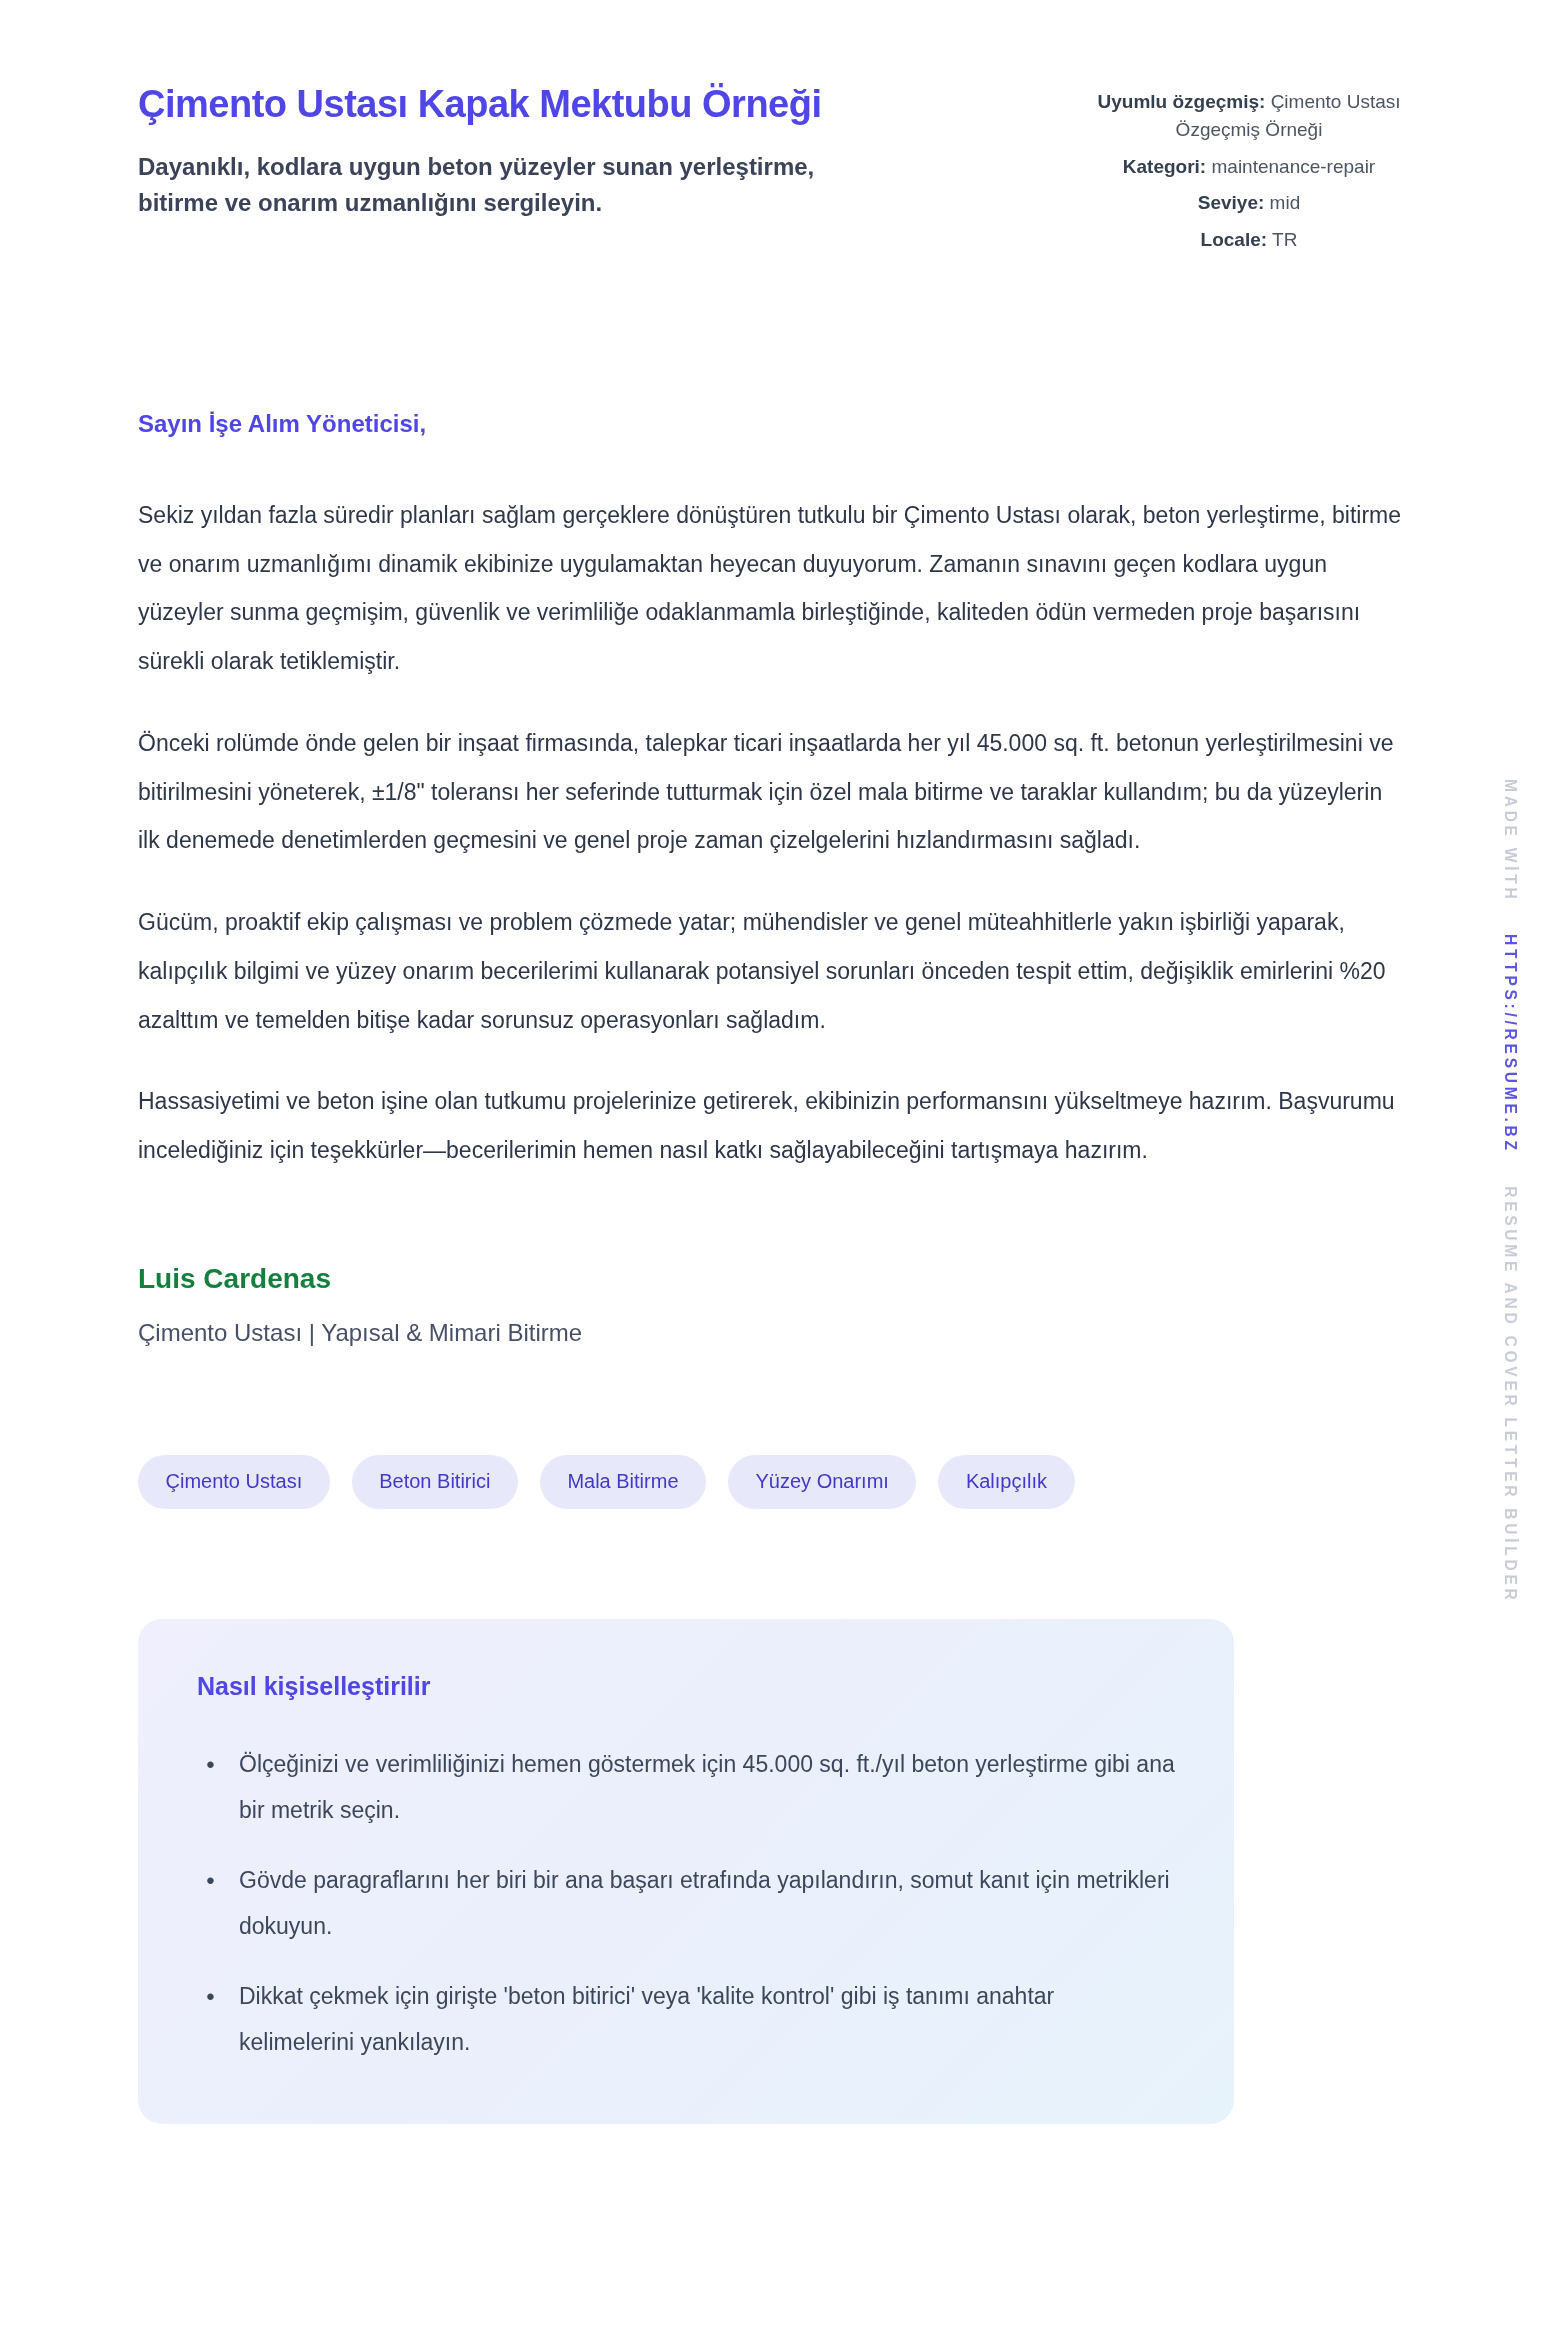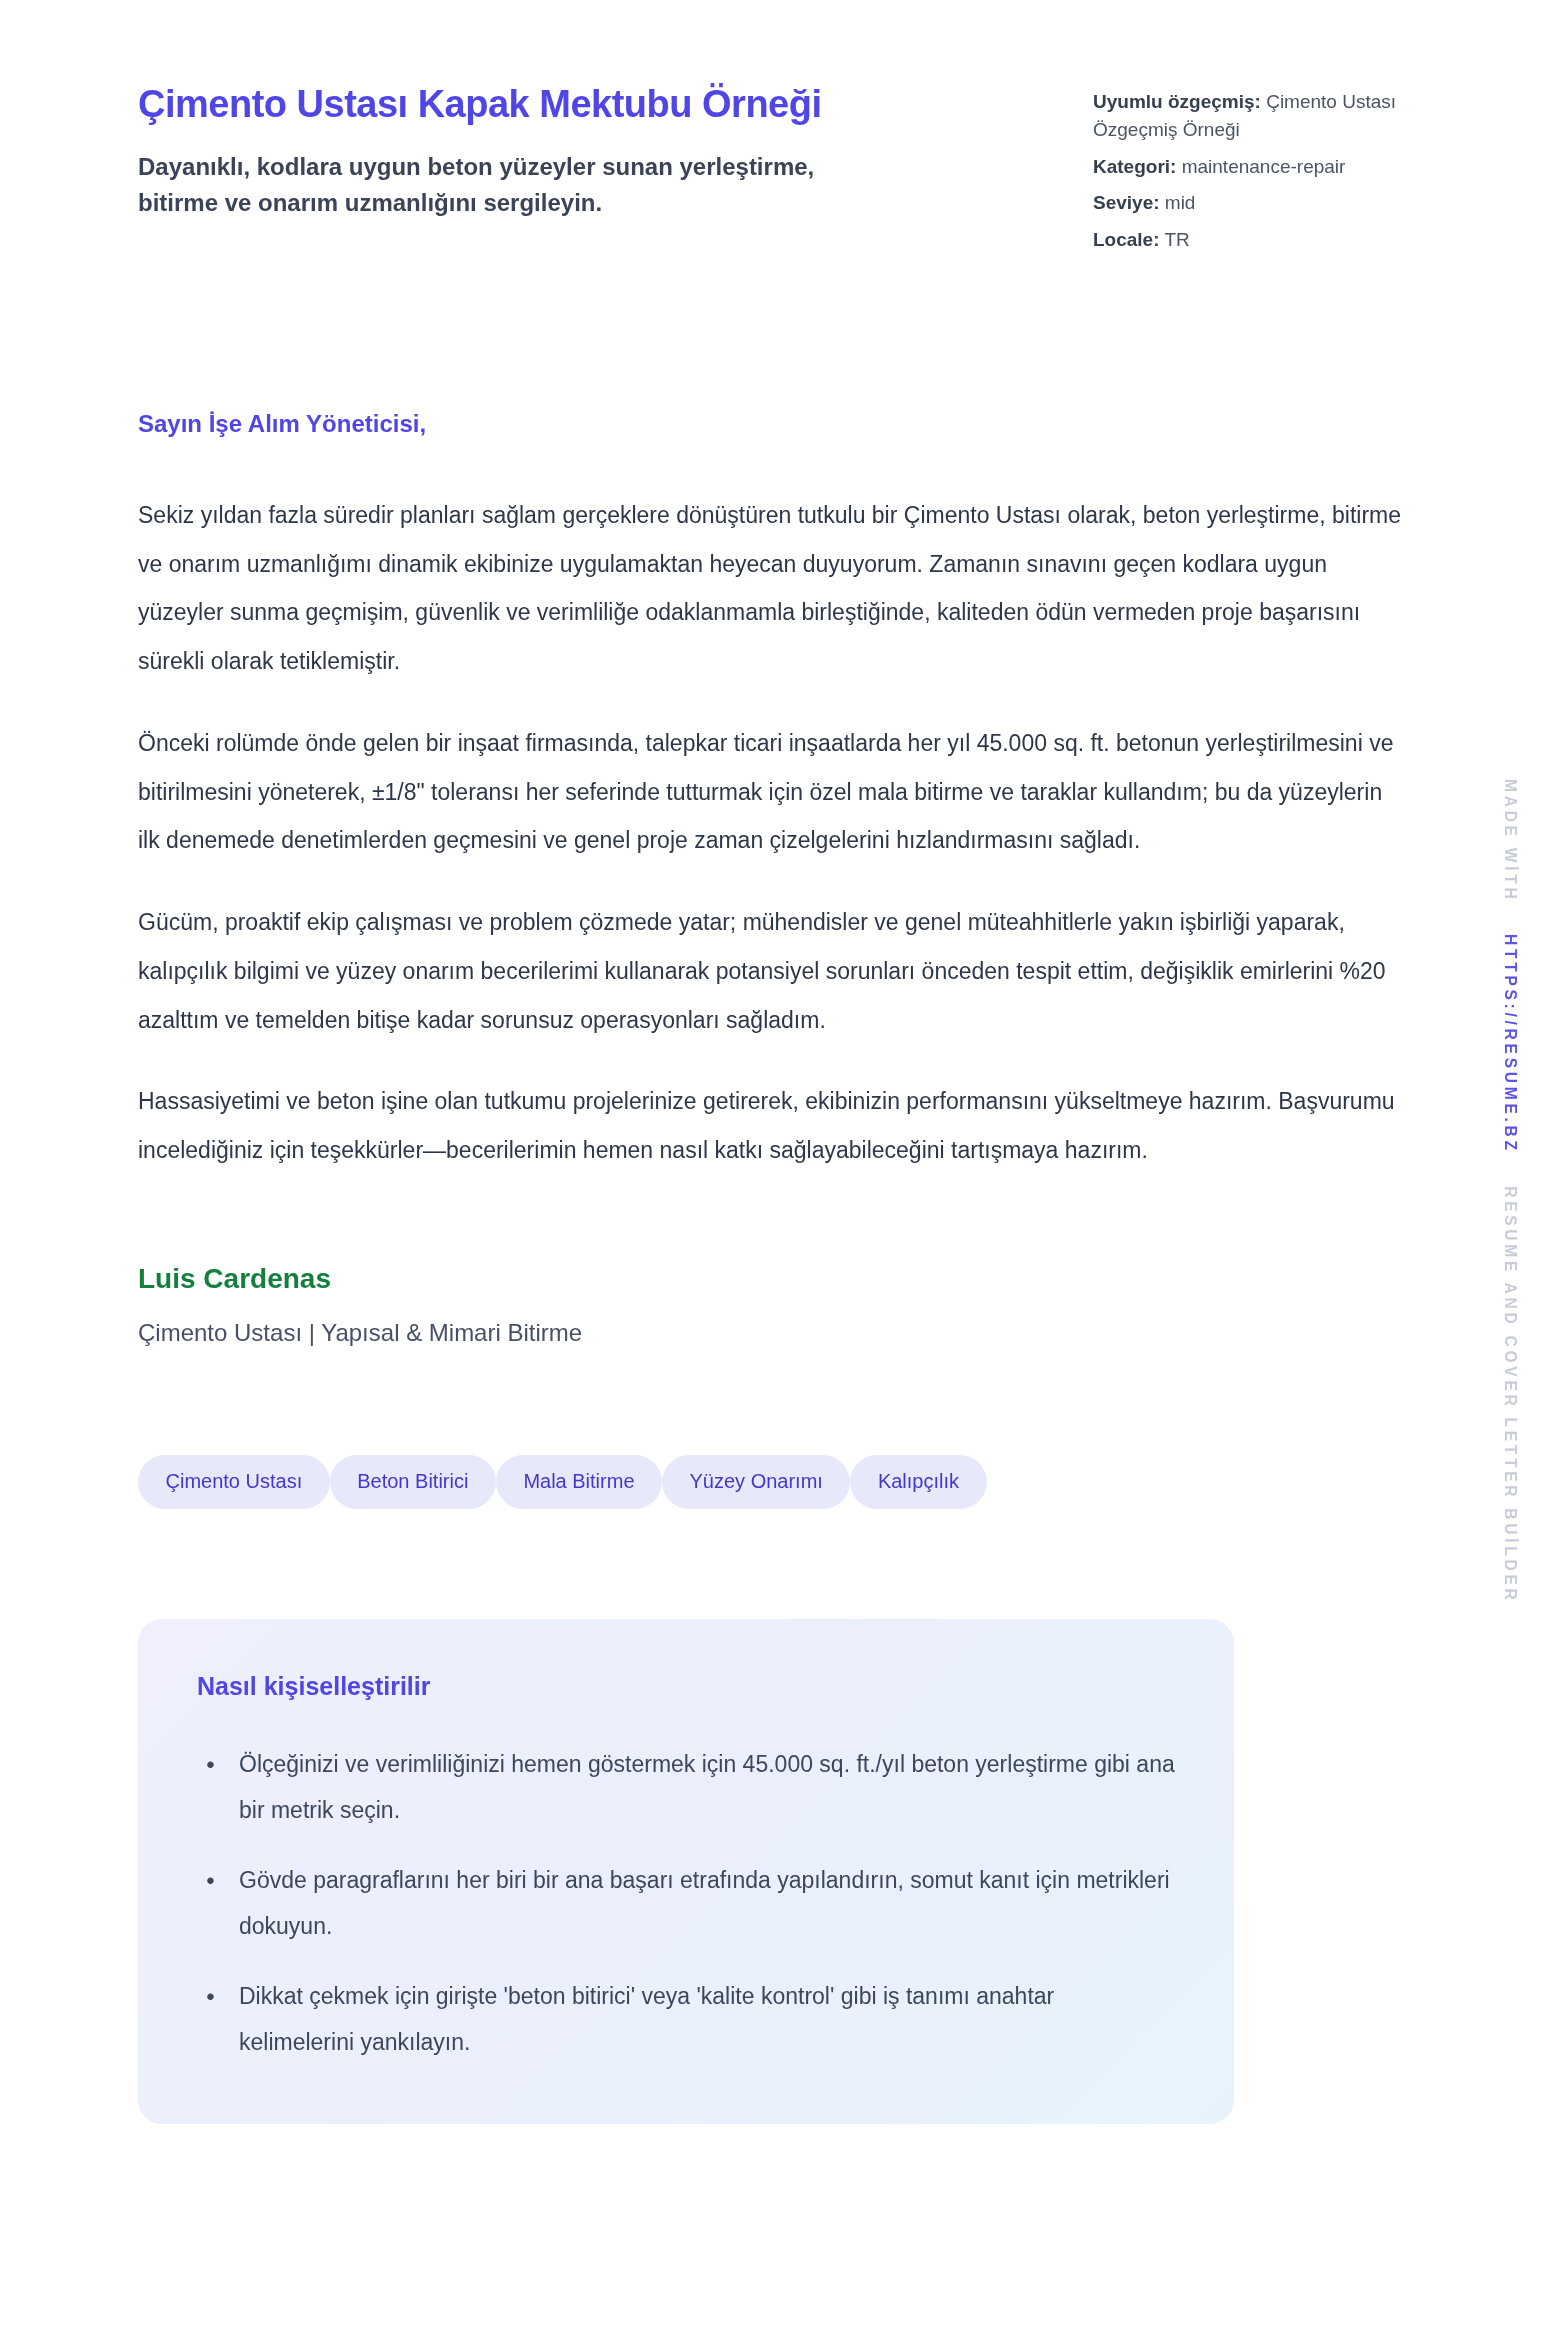--- a/index.html
+++ b/index.html
@@ -39,21 +39,21 @@
     color: #3b4358;
     font-size: 24px;
     font-weight: bold;
     line-height: 1.5;
     max-width: 753px;
   }
   .header-meta {
     margin-top: 7.3px;
     width: 312px;
     flex-shrink: 0;
-    text-align: left;
+    text-align: center;
     font-size: 19px;
     line-height: 1.45;
     color: #4b5563;
   }
   .meta-row { margin-bottom: 9.2px; }
   .meta-label { font-weight: bold; color: #35404f; }
 
   
   .letter { margin-top: 147px; max-width: 1267px; }
   .greeting {
@@ -82,20 +82,21 @@
     margin-top: 24px;
     font-size: 24px;
     color: #475067;
   }
 
   
   .tags {
     margin-top: 108px;
     display: flex;
     flex-wrap: wrap;
+    gap: 22px;
   }
   .tag {
     display: inline-block;
     background: #e8e8fb;
     color: #4338ca;
     font-size: 20px;
     font-weight: 500;
     padding: 15.6px 27.5px;
     border-radius: 9182px;
     cursor: pointer;

